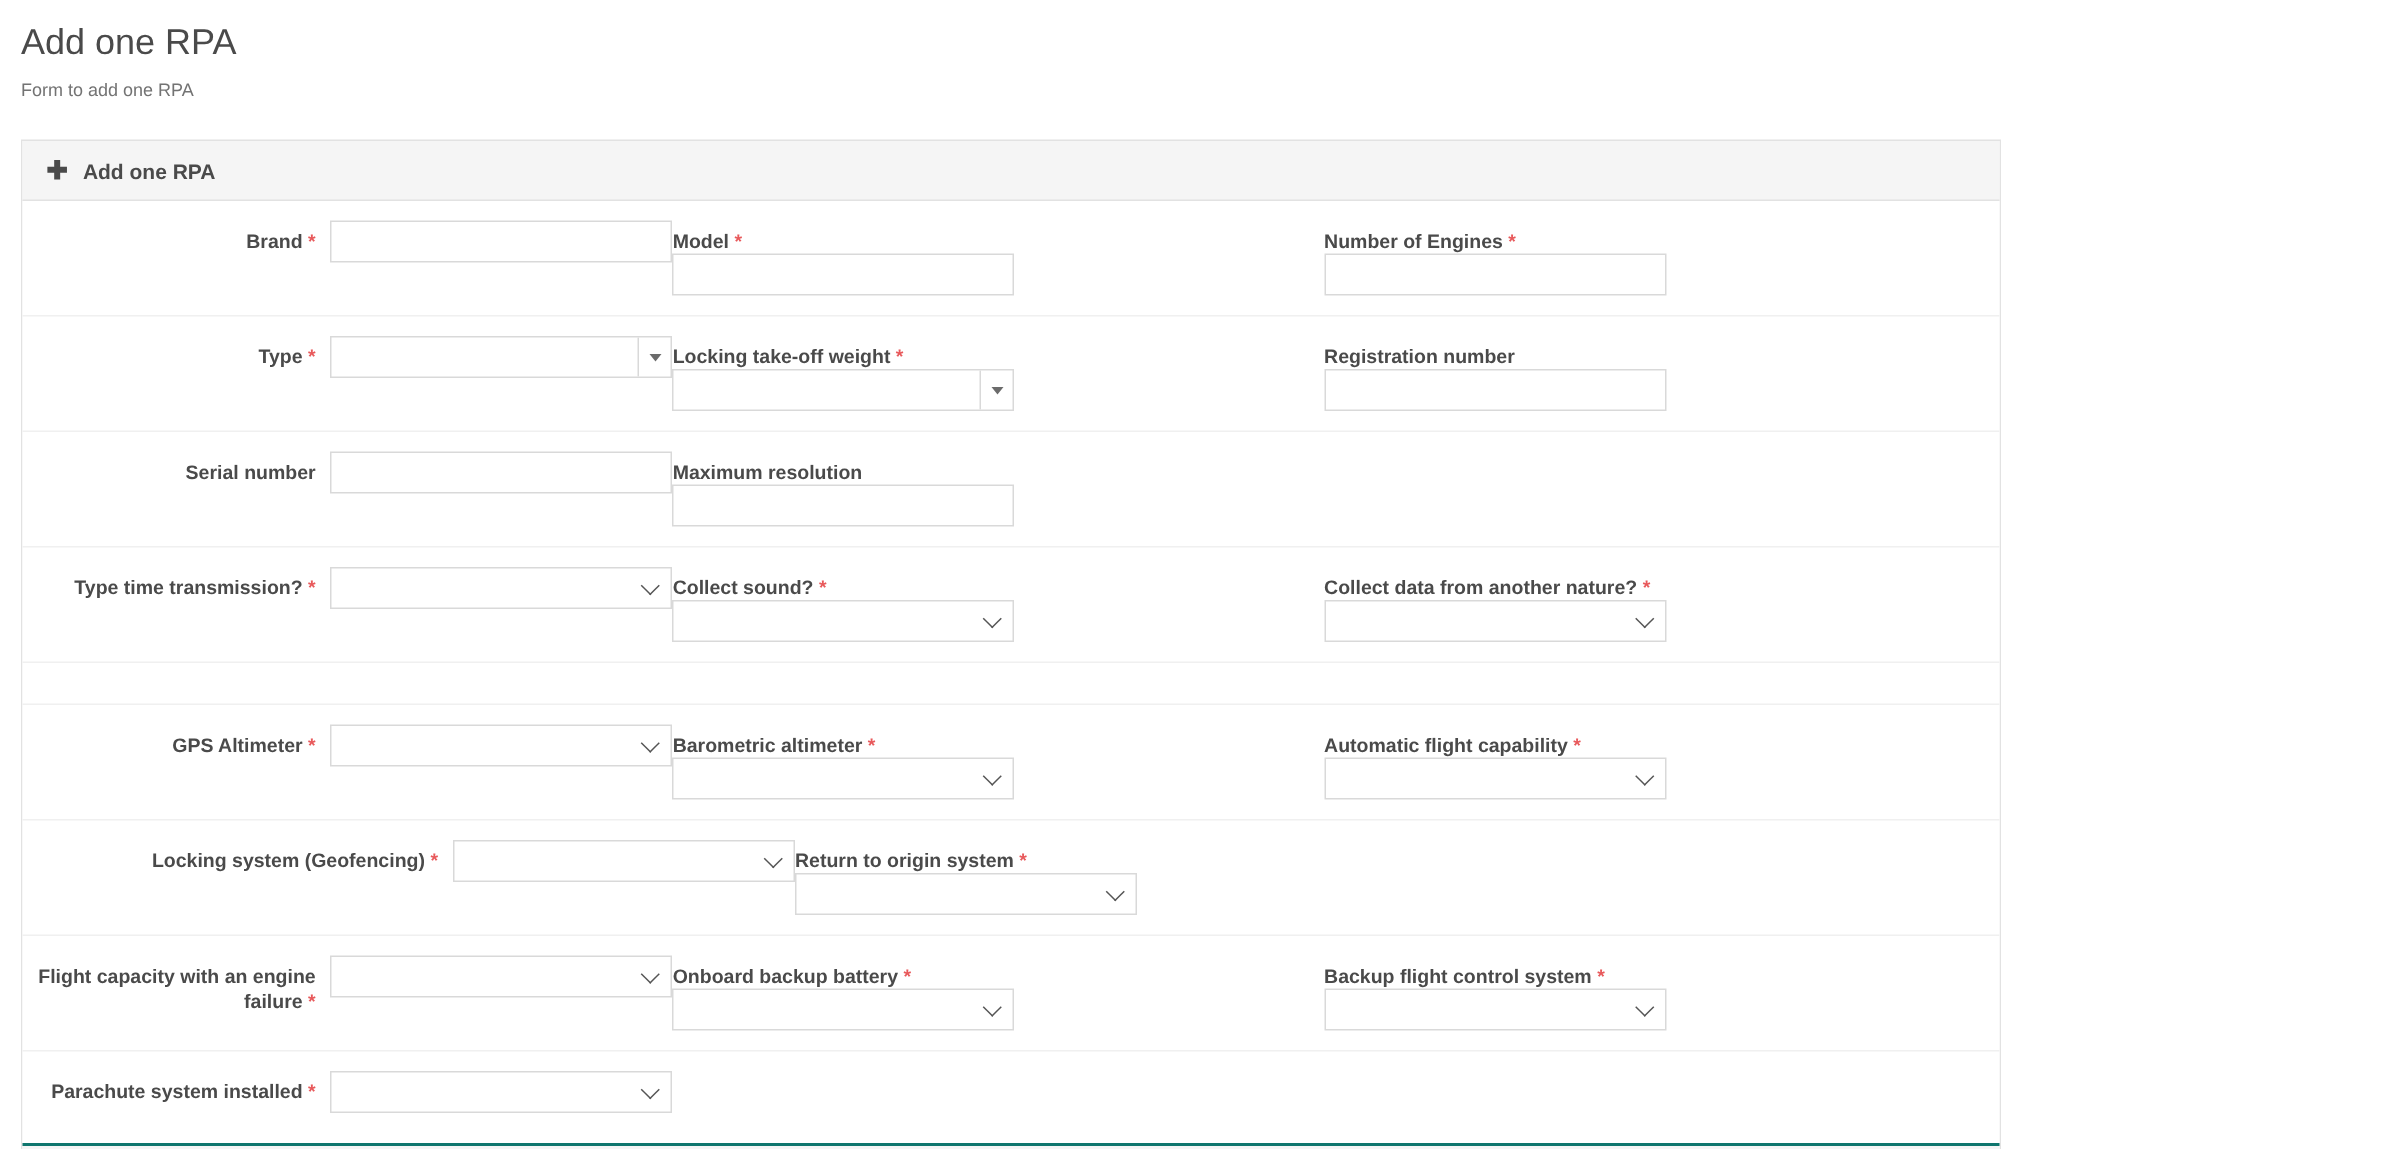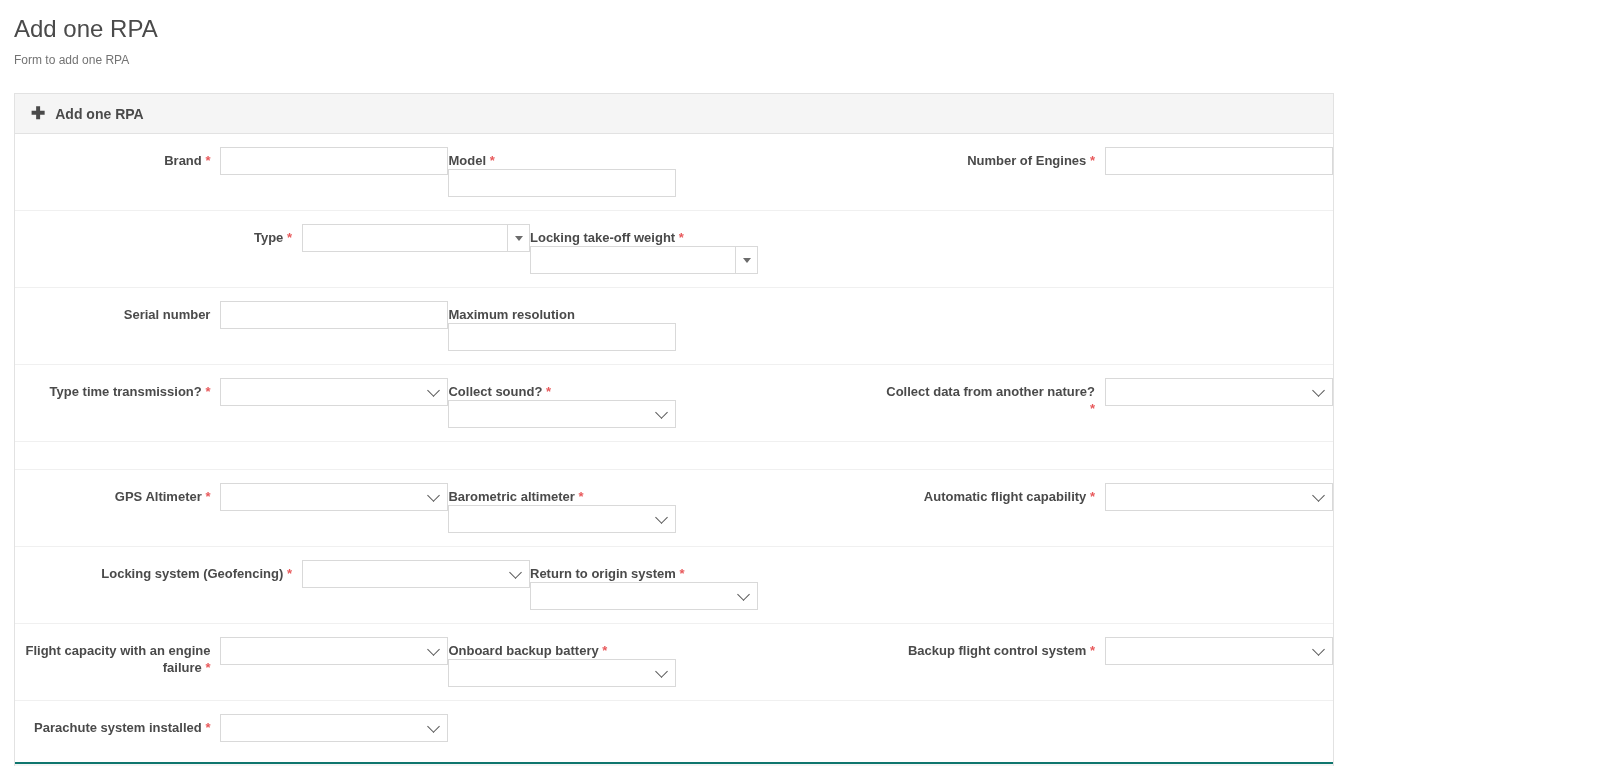--- a/index.html
+++ b/index.html
@@ -70,21 +70,21 @@
   .form-row.spacer { min-height: 28px; }
 
   .cell {
     display: flex;
     align-items: flex-start;
     padding-top: 13px;
     padding-bottom: 13px;
   }
   .cell.c1 { width: 515px; }
   .cell.c2 { width: 516px; flex-direction: column; }
-  .cell.c3 { width: 535px; }
+  .cell.c3 { width: 535px; flex-direction: column; }
 
   .cell .label {
     flex: 1 1 auto;
     text-align: right;
     font-size: 13px;
     font-weight: bold;
     color: #4a4a4a;
     line-height: 17px;
     padding-right: 10px;
     padding-top: 5px;
@@ -227,20 +227,24 @@
             <div class="label"><span>Locking take-off weight</span> <span class="req">*</span></div>
             <div class="control">
               <div class="drop">
                 <div class="field"></div>
                 <div class="btn">
                   <span class="tri"></span>
                 </div>
               </div>
             </div>
           </div>
+          <div class="cell c3">
+            <div class="label"><span>Registration number</span></div>
+            <div class="control"><input type="text" class="txt" style=""></div>
+          </div>
         </div>
         <div class="form-row">
           <div class="cell c1">
             <div class="label"><span>Serial number</span></div>
             <div class="control"><input type="text" class="txt" style=""></div>
           </div>
           <div class="cell c2">
             <div class="label"><span>Maximum resolution</span></div>
             <div class="control"><input type="text" class="txt" style=""></div>
           </div>

